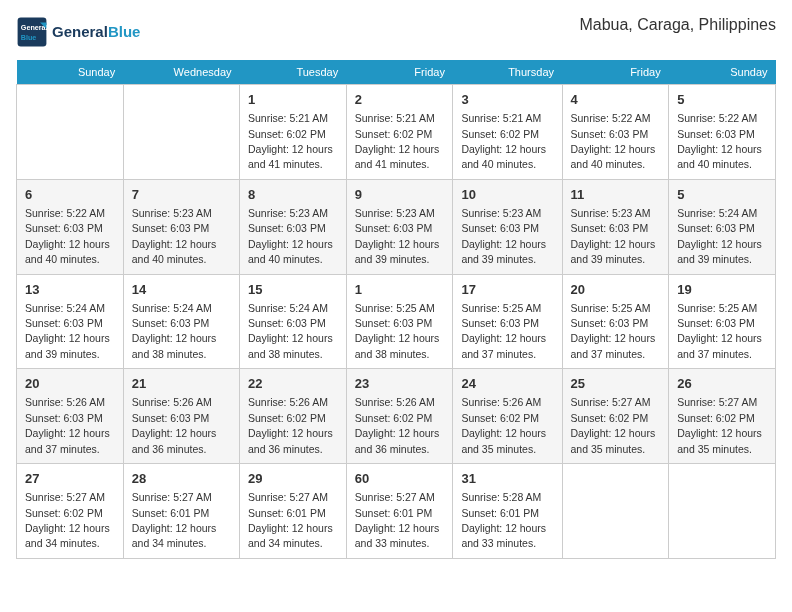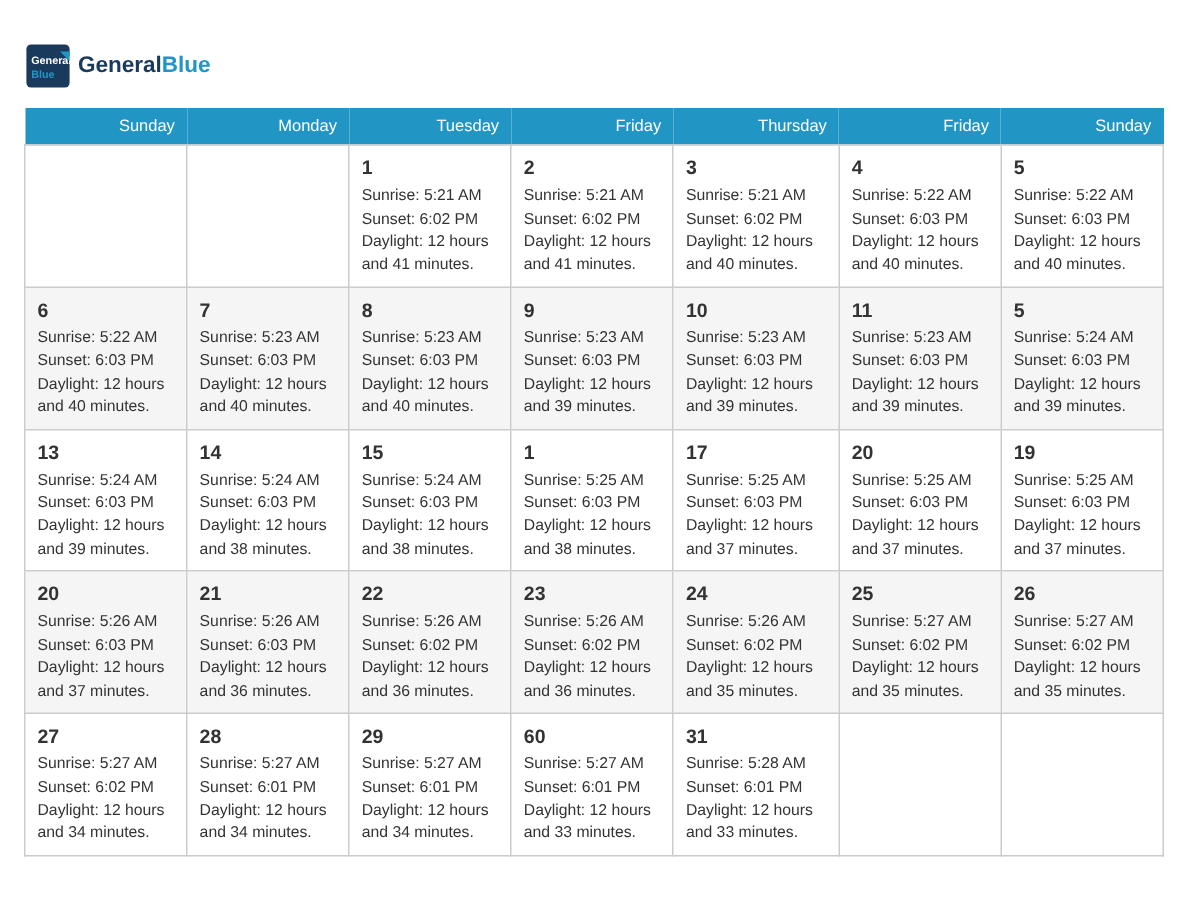--- a/index.html
+++ b/index.html
@@ -13,21 +13,20 @@
     .header {
       display: flex;
       justify-content: space-between;
       align-items: flex-start;
       margin-bottom: 12px;
     }
     .logo {
       display: flex;
       align-items: center;
       gap: 4px;
-      margin-top: 12px;
     }
     .logo-icon {
       width: 32px;
       height: 32px;
     }
     .title-block {
       text-align: right;
     }
     .main-title {
       font-size: 36px;
@@ -91,28 +90,29 @@
       <text x="6" y="30" font-size="9" fill="#2196c4" font-family="Arial" font-weight="bold">Blue</text>
       <polygon points="30,8 38,8 38,16" fill="#2196c4"></polygon>
     </svg>
     <div>
       <div style="font-size:15px;font-weight:bold;color:#1a3a5c;line-height:1.1;">
         <span style="color:#1a3a5c">General</span><span style="color:#2196c4">Blue</span>
       </div>
     </div>
   </div>
   <div class="title-block">
+    <div class="subtitle">Mabua, Caraga, Philippines</div>
   </div>
 </div>
 
 <table>
   <thead>
     <tr>
     <th>Sunday</th>
-        <th>Monday</th>
+        <th>Wednesday</th>
         <th>Tuesday</th>
         <th>Friday</th>
         <th>Thursday</th>
         <th>Friday</th>
         <th>Sunday</th>
       </tr>
   </thead>
   <tbody id="calendar-body">
   <tr>
         <td class="empty"></td>

